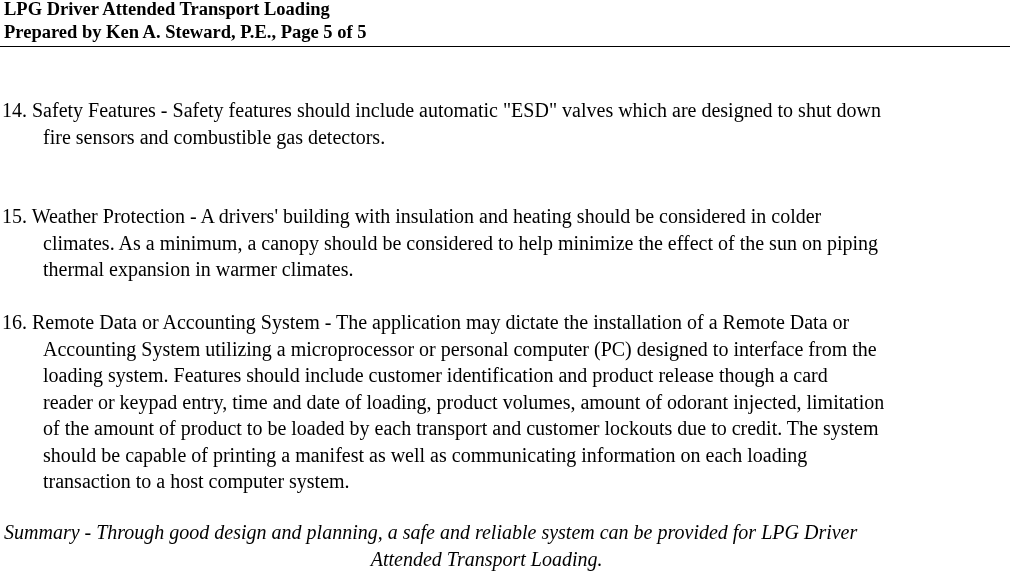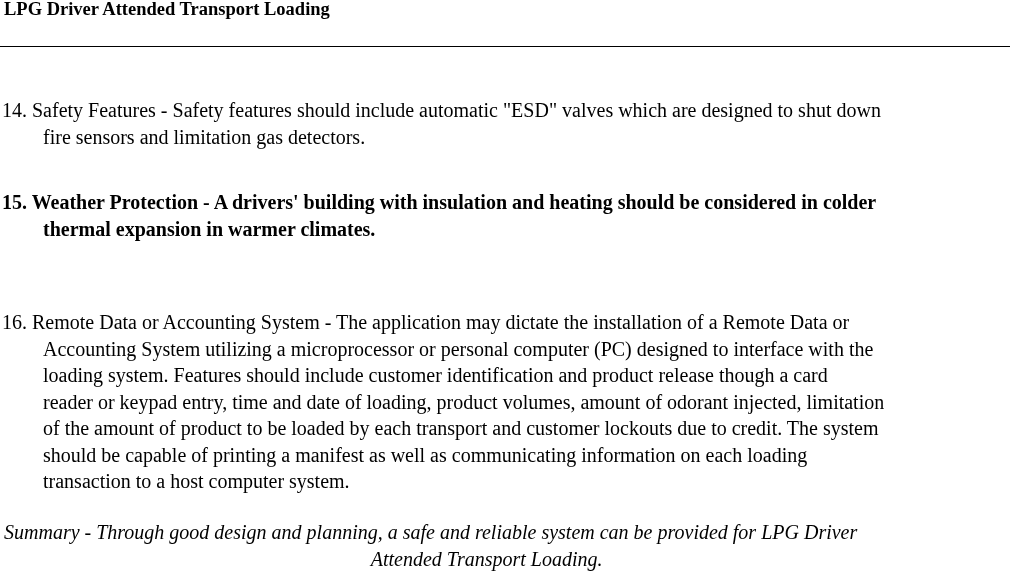--- a/index.html
+++ b/index.html
@@ -40,48 +40,50 @@
       line-height: 26.5px;
       white-space: nowrap;
     }
     .item .line {
       display: block;
     }
     .item .line.indent {
       padding-left: 41px;
     }
     #item-14 { left: 2px; top: 97px; }
-    #item-15 { left: 2px; top: 189px; font-weight: bold; }
+    #item-15 { left: 2px; top: 203px; }
     #item-16 { left: 2px; top: 309px; }
     #summary { left: 4px; top: 519px; font-style: italic; }
     #summary .line.indent {
       padding-left: 112px;
       text-align: center;
     }
   </style>
 </head>
 <body>
 
 <div class="page-header">
   <div class="header-line l1">LPG Driver Attended Transport Loading</div>
+  <div class="header-line l2">Prepared by Ken A. Steward, P.E., Page 5 of 5</div>
 </div>
 
 <div class="item" id="item-14">
   <span class="line">14. Safety Features - Safety features should include automatic "ESD" valves which are designed to shut down</span>
-  <span class="line indent">fire sensors and limitation gas detectors.</span>
+  <span class="line indent">fire sensors and combustible gas detectors.</span>
 </div>
 
 <div class="item" id="item-15">
   <span class="line">15. Weather Protection - A drivers' building with insulation and heating should be considered in colder</span>
+  <span class="line indent">climates.  As a minimum, a canopy should be considered to help minimize the effect of the sun on piping</span>
   <span class="line indent">thermal expansion in warmer climates.</span>
 </div>
 
 <div class="item" id="item-16">
   <span class="line">16. Remote Data or Accounting System - The application may dictate the installation of a Remote Data or</span>
-  <span class="line indent">Accounting System utilizing a microprocessor or personal computer (PC) designed to interface with the</span>
+  <span class="line indent">Accounting System utilizing a microprocessor or personal computer (PC) designed to interface from the</span>
   <span class="line indent">loading system.  Features should include customer identification and product release though a card</span>
   <span class="line indent">reader or keypad entry, time and date of loading, product volumes, amount of odorant injected, limitation</span>
   <span class="line indent">of the amount of product to be loaded by each transport and customer lockouts due to credit.  The system</span>
   <span class="line indent">should be capable of printing a manifest as well as communicating information on each loading</span>
   <span class="line indent">transaction to a host computer system.</span>
 </div>
 
 <div class="item" id="summary">
   <span class="line">Summary - Through good design and planning, a safe and reliable system can be provided for LPG Driver</span>
   <span class="line indent">Attended Transport Loading.</span>

